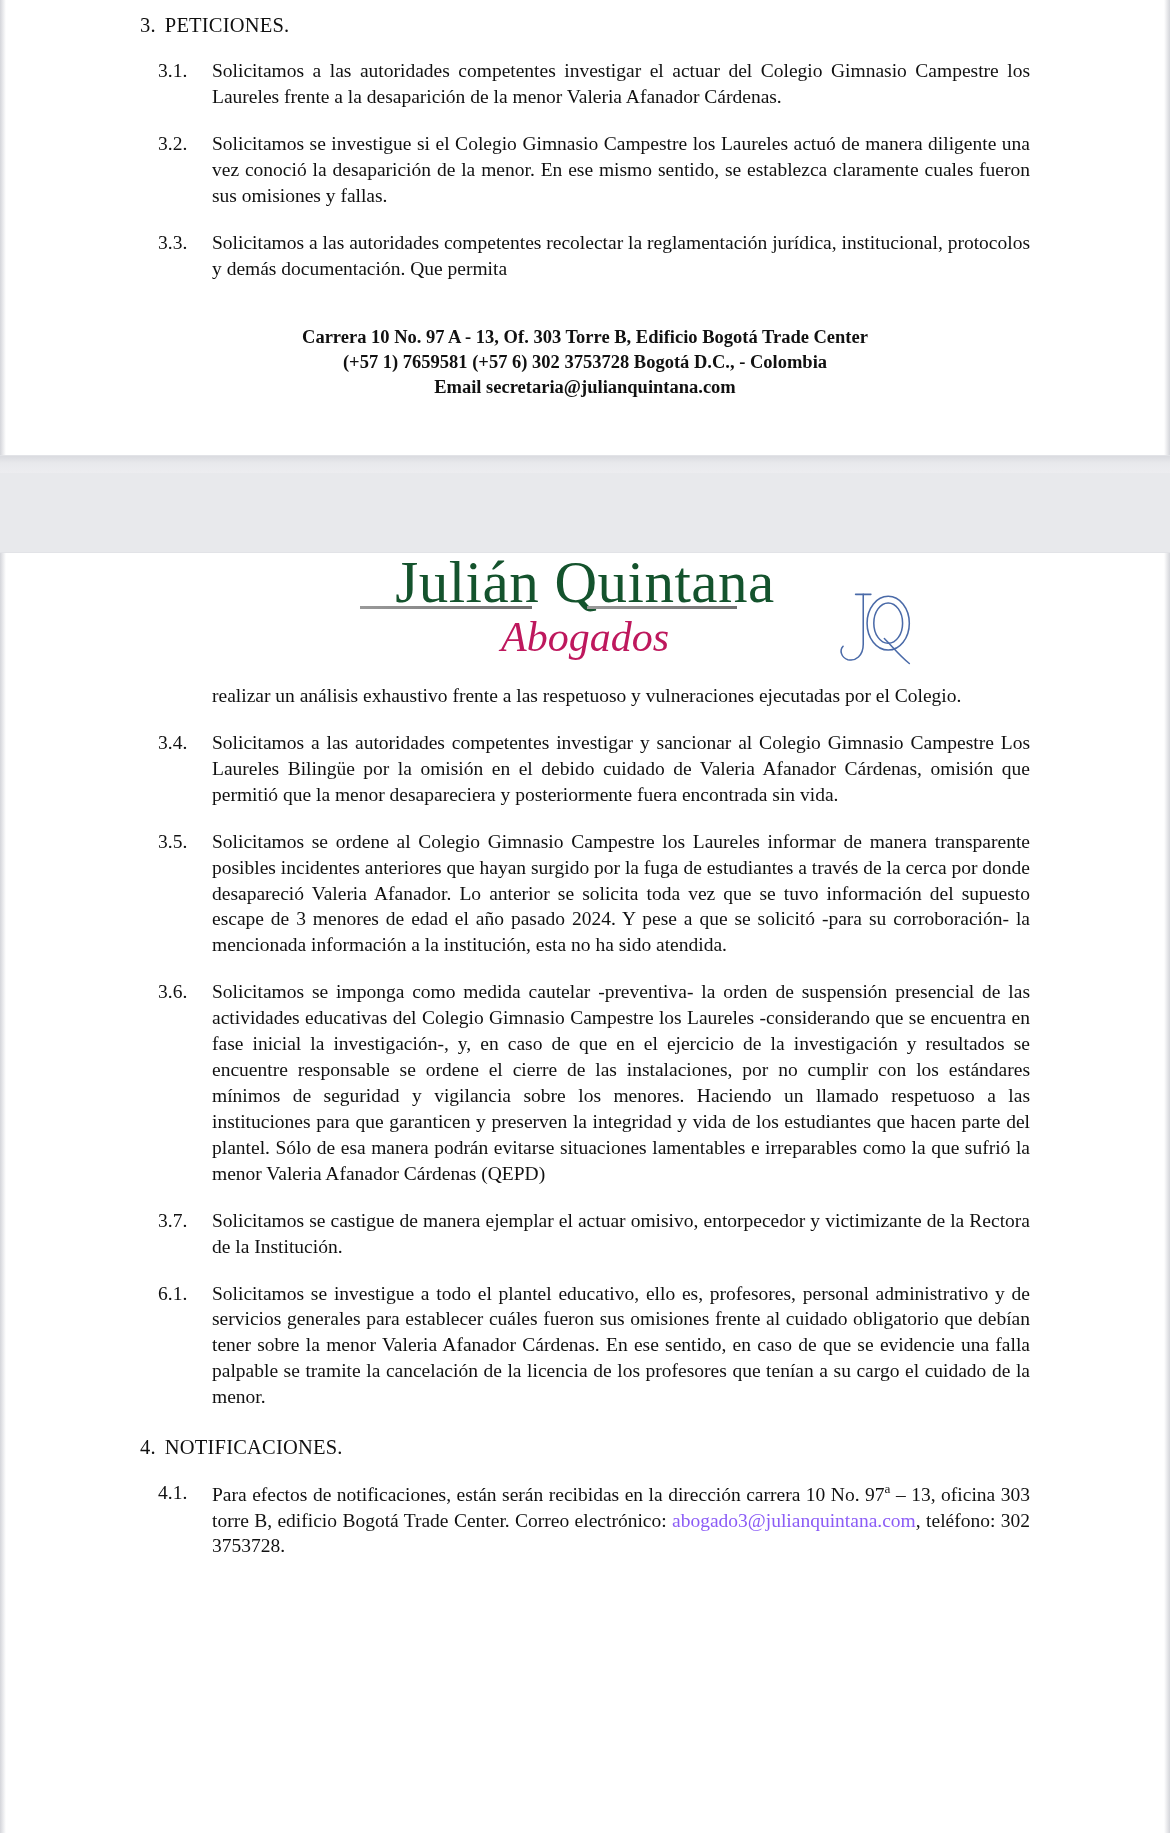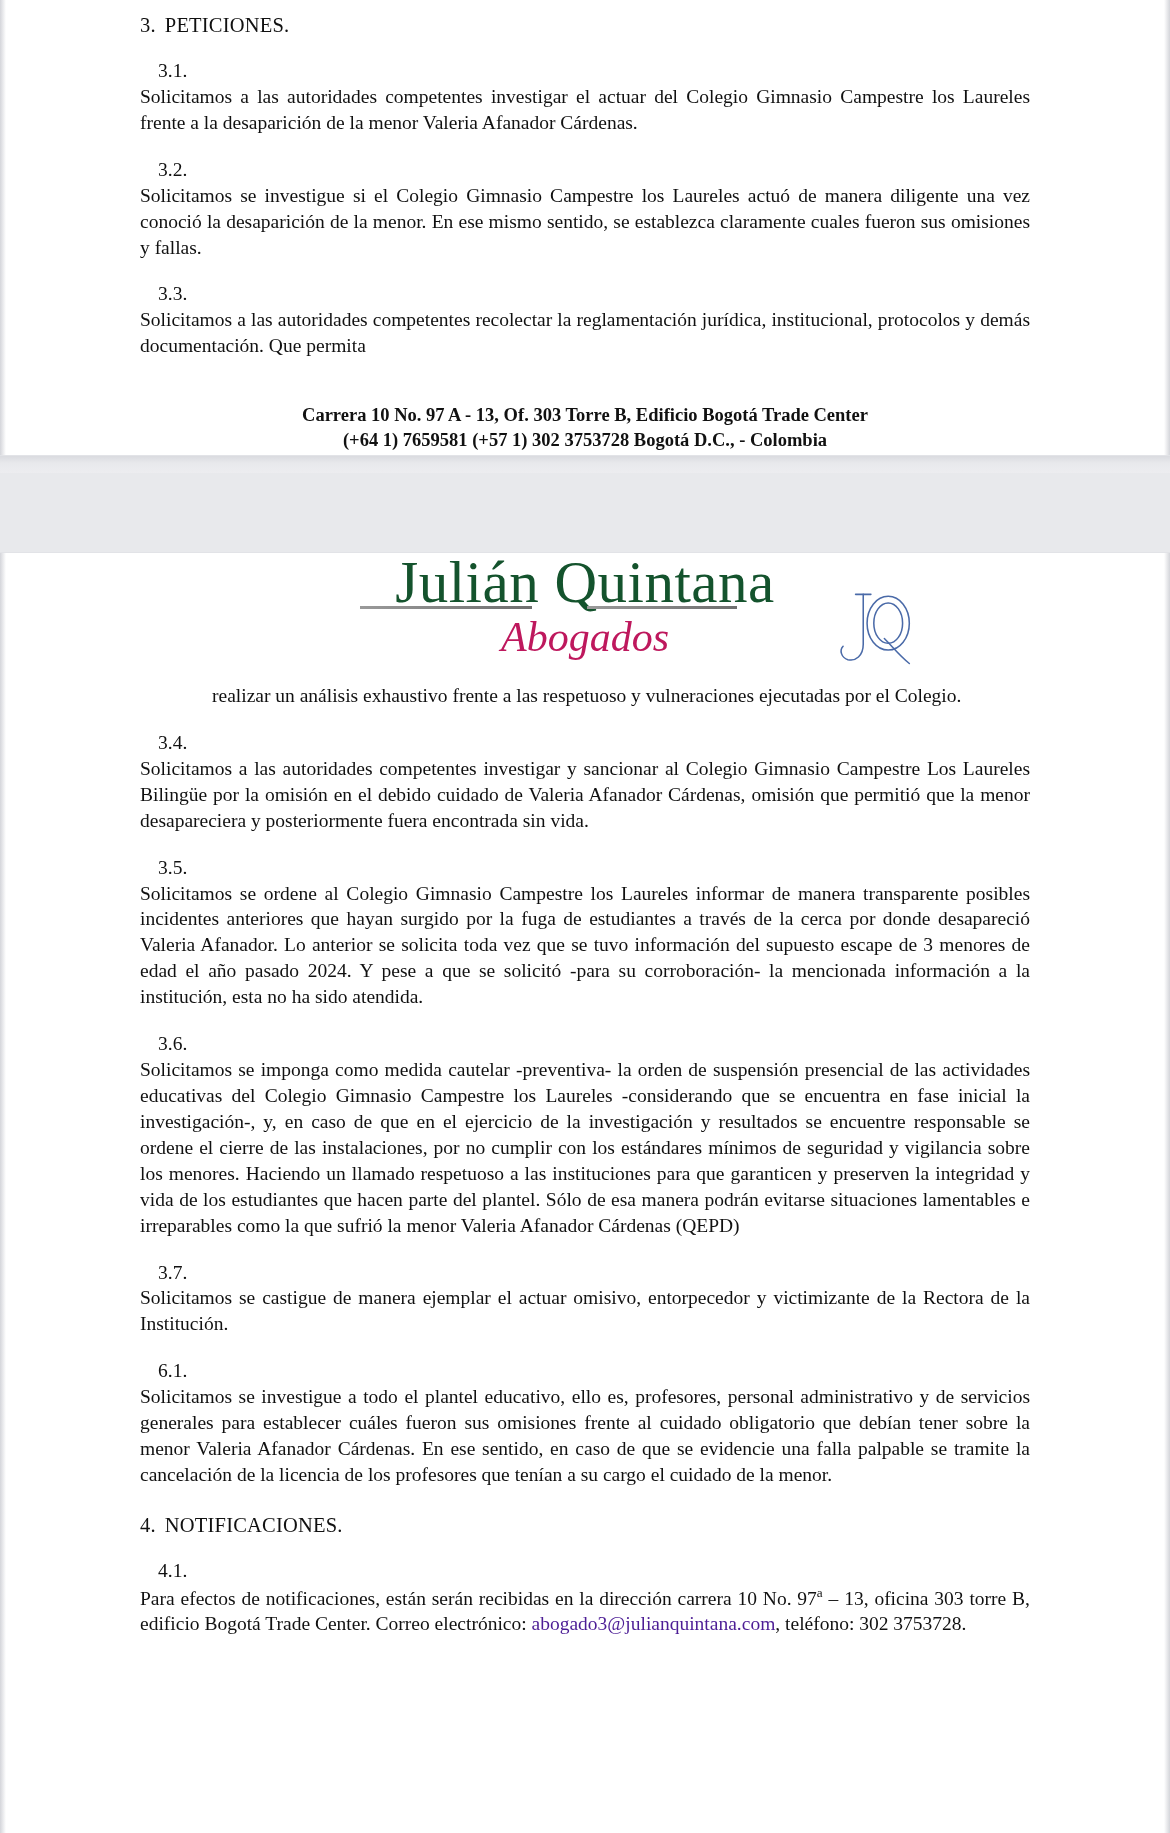--- a/index.html
+++ b/index.html
@@ -70,21 +70,20 @@
     padding: 14px 0 0 0;
   }
   .heading .num { margin-right: 9px; }
 
   .clause {
     display: flex;
     align-items: flex-start;
     margin-top: 21px;
     font-size: 19.5px;
     line-height: 1.33;
-    flex-direction: column;
   }
   .clause .label {
     flex: 0 0 auto;
     width: 72px;
     padding-left: 18px;
     box-sizing: border-box;
     text-align: left;
     font-size: 19.5px;
   }
   .clause .body {
@@ -149,21 +148,21 @@
   }
   .logo-monogram {
     position: absolute;
     right: -72px;
     top: 26px;
     width: 96px;
     height: 96px;
   }
 
   a.maillink {
-    color: #4c1d95;
+    color: #8b5cf6;
     text-decoration: none;
   }
   .sup { vertical-align: super; font-size: 0.68em; }
 </style>
 </head>
 <body>
 
 <div class="viewer">
 
   <div class="page page-one">
@@ -186,21 +185,21 @@
         <div class="body">Solicitamos se investigue si el Colegio Gimnasio Campestre los Laureles actuó de manera diligente una vez conoció la desaparición de la menor. En ese mismo sentido, se establezca claramente cuales fueron sus omisiones y fallas.</div>
       </div>
 
       <div class="clause">
         <div class="label">3.3.</div>
         <div class="body">Solicitamos a las autoridades competentes recolectar la reglamentación jurídica, institucional, protocolos y demás documentación. Que permita</div>
       </div>
 
       <div class="footer-block">
         <div>Carrera 10 No. 97 A - 13, Of. 303 Torre B, Edificio Bogotá Trade Center</div>
-        <div>(+64 1) 7659581 (+57 1) 302 3753728 Bogotá D.C., - Colombia</div>
+        <div>(+57 1) 7659581 (+57 6) 302 3753728 Bogotá D.C., - Colombia</div>
         <div>Email secretaria@julianquintana.com</div>
       </div>
 
     </div>
   </div>
 
   <div class="page-gap"></div>
 
   <div class="page page-two">
     <div class="edge-left"></div>

